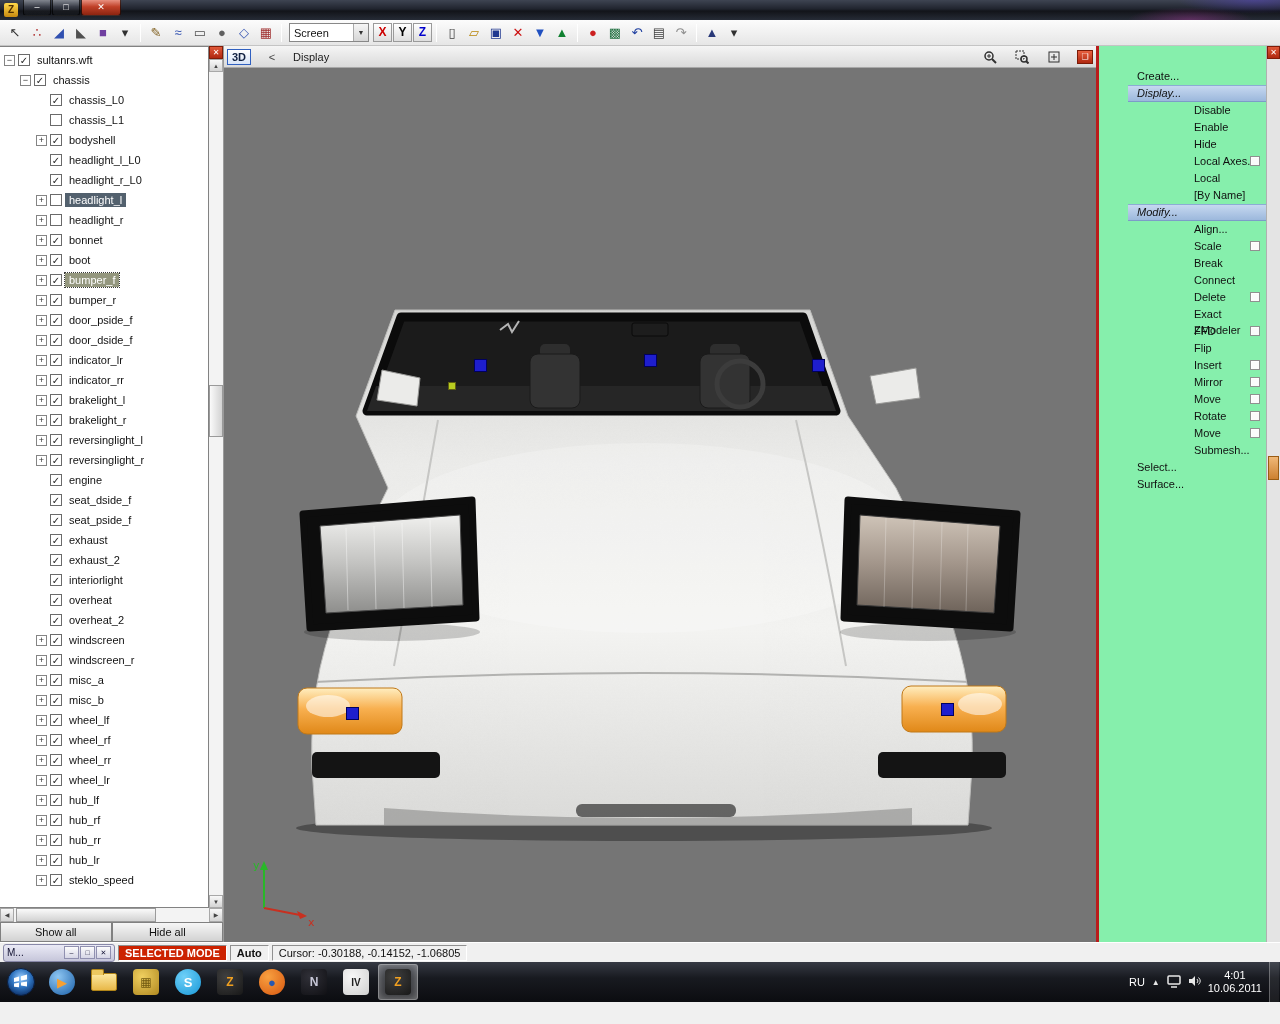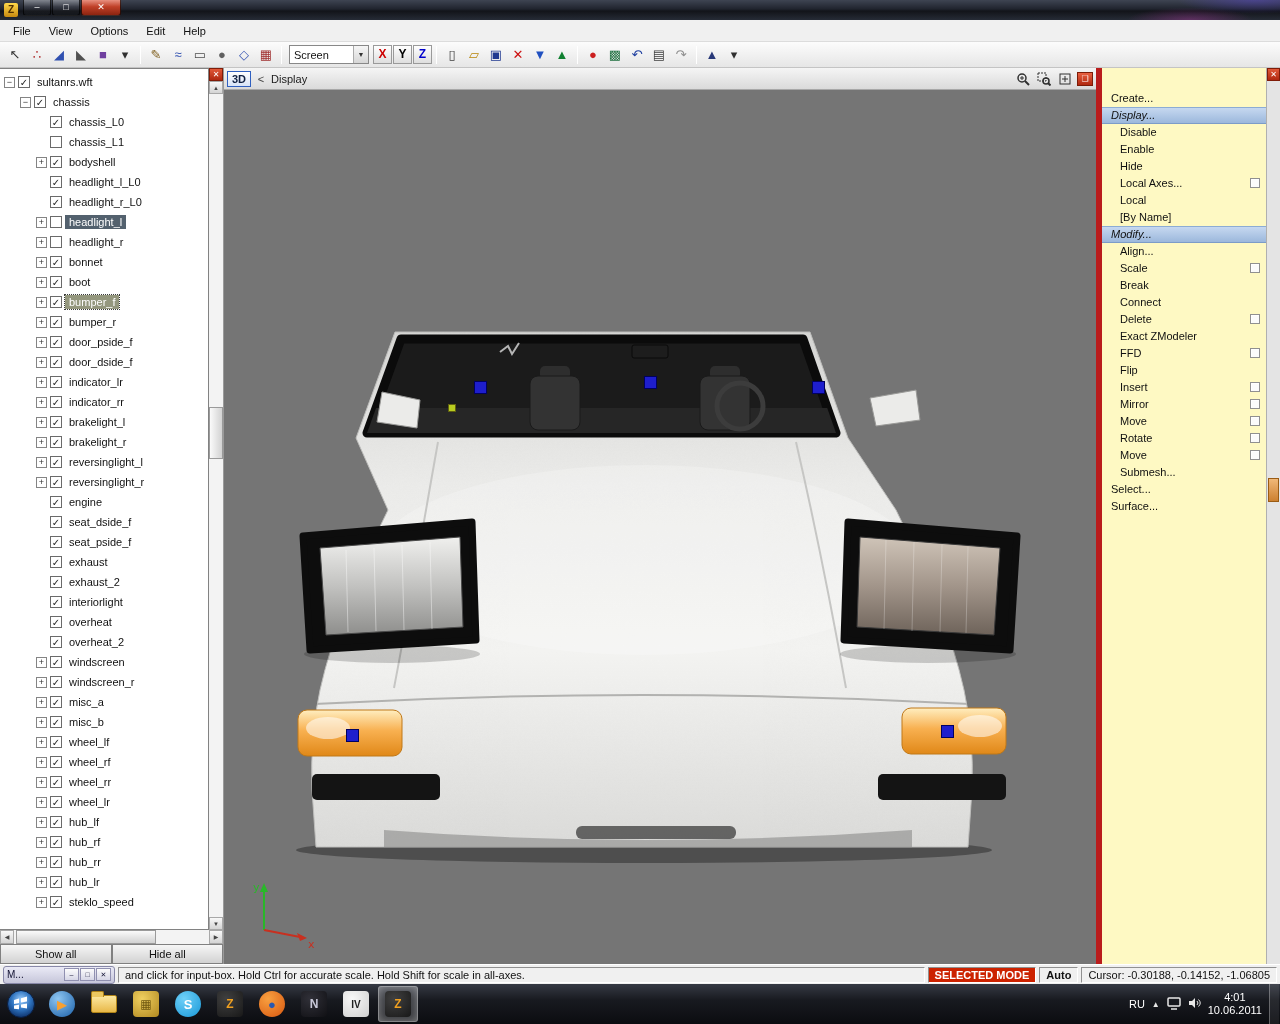--- a/index.html
+++ b/index.html
@@ -71,37 +71,37 @@
     background:linear-gradient(#f8f8f8,#d4d4d4); border:1px solid #a8a8a8; }
   .htrack { flex:1; position:relative; background:#f3f3f3; }
   .hthumb { position:absolute; top:0; bottom:0; left:2px; width:140px; background:linear-gradient(#fafafa,#d2d2d2); border:1px solid #9a9a9a; }
   .tree-buttons { height:20px; flex:none; display:flex; }
   .tb-btn { flex:1; text-align:center; line-height:18px; color:#111; border:1px solid #808080;
     background:linear-gradient(#f6f6f6,#d2d2d2); }
 
   
   .viewport { flex:1; display:flex; flex-direction:column; min-width:0; }
   .vp-header { height:22px; flex:none; background:linear-gradient(#f5f5f5,#dadada); border-bottom:1px solid #a8a8a8;
-    display:flex; align-items:center; padding:0 3px; gap:3px; }
+    display:flex; align-items:center; padding:0 3px; gap:14px; }
   .vp-3d { border:1px solid #3060c0; background:linear-gradient(#ffffff,#d8e4f8); font-weight:bold; padding:1px 4px; color:#102040; }
   .vp-back { width:14px; text-align:center; color:#444; }
   .vp-title { color:#1a1a1a; }
   .vp-spacer { flex:1; }
   .vp-icon { width:18px; height:18px; display:inline-flex; align-items:center; justify-content:center; border:1px solid transparent; }
   .vp-max { width:16px; height:14px; background:linear-gradient(#e86040,#b02810); border:1px solid #7c1c08;
     color:#fff; font-size:8px; line-height:12px; text-align:center; }
   .canvas { position:relative; flex:1; background:#757575; overflow:hidden; }
   .carsvg { position:absolute; inset:0; width:100%; height:100%; }
   .marker { position:absolute; width:13px; height:13px; border:1px solid #000060; }
   .marker2 { position:absolute; border:1px solid #606010; }
 
   
-  .right-panel { width:170px; flex:none; background:#fef9c3; border-left:6px solid #b91c1c; padding-top:22px; }
+  .right-panel { width:170px; flex:none; background:#86efac; border-left:3px solid #b91c1c; padding-top:22px;padding-left:29px; }
   .rp-item { height:17px; line-height:16px; padding-left:9px; position:relative; color:#101010; }
-  .rp-item.sub { padding-left:18px; }
+  .rp-item.sub { padding-left:18px;margin-left:48px; }
   .rp-item.selected { background:linear-gradient(#c6d8f0,#9cb8dc); border-top:1px solid #8cacd4; border-bottom:1px solid #7c9cc8; line-height:14px;font-style:italic; }
   .rp-cb { position:absolute; right:6px; top:3px; width:10px; height:10px; border:1px solid #909090; background:#fbfbfb;
     box-shadow:inset 1px 1px 0 #fff; }
   .right-scroll { width:14px; flex:none; background:#e4e4e4; border-left:1px solid #b0b0b0; display:flex; flex-direction:column; }
   .rtrack { flex:1; position:relative; }
   .rthumb { position:absolute; left:1px; right:1px; top:45%; height:24px; background:linear-gradient(#f0b878,#cc8030); border:1px solid #9a5c14; }
 
   
   .statusbar { height:20px; background:#f0f0f0; border-top:1px solid #fff; display:flex; align-items:center; gap:3px; padding:0 3px; }
   .mini-window { width:112px; height:18px; display:flex; align-items:center; gap:1px; padding:0 3px;
@@ -141,27 +141,20 @@
 
   <div class="titlebar">
     <span class="app-icon">Z</span>
     <span class="win-controls">
       <span class="wc">–</span>
       <span class="wc">□</span>
       <span class="wc close">✕</span>
     </span>
   </div>
 
-  <div class="menubar" id="menubar">
-      <span class="menu-item">File</span>
-      <span class="menu-item">View</span>
-      <span class="menu-item">Options</span>
-      <span class="menu-item">Edit</span>
-      <span class="menu-item">Help</span>
-    </div>
 
   <div class="toolbar">
     <div class="tb-group">
         <span class="tb-icon" style="color: rgb(48, 48, 48);">↖</span>
         <span class="tb-icon" style="color: rgb(176, 48, 48);">∴</span>
         <span class="tb-icon" style="color: rgb(48, 80, 176);">◢</span>
         <span class="tb-icon" style="color: rgb(80, 80, 80);">◣</span>
         <span class="tb-icon" style="color: rgb(112, 64, 160);">■</span>
         <span class="tb-icon" style="color: rgb(48, 48, 48);">▾</span>
       </div>
@@ -612,21 +605,20 @@
     </div>
   </div>
 
   <div class="statusbar">
     <div class="mini-window">
       <span class="mw-title">M...</span>
       <span class="mw-btn">–</span>
       <span class="mw-btn">□</span>
       <span class="mw-btn">✕</span>
     </div>
-    <div class="sb-seg sb-hint">and click for input-box. Hold Ctrl for accurate scale. Hold Shift for scale in all-axes.</div>
     <div class="sb-seg sb-mode">SELECTED MODE</div>
     <div class="sb-seg sb-auto">Auto</div>
     <div class="sb-seg">Cursor: -0.30188, -0.14152, -1.06805</div>
   </div>
 
   <div class="taskbar">
     <div class="orb">
       <svg width="30" height="30" viewBox="0 0 30 30">
         <defs>
             <radialGradient id="orbg" cx="50%" cy="35%" r="70%">

